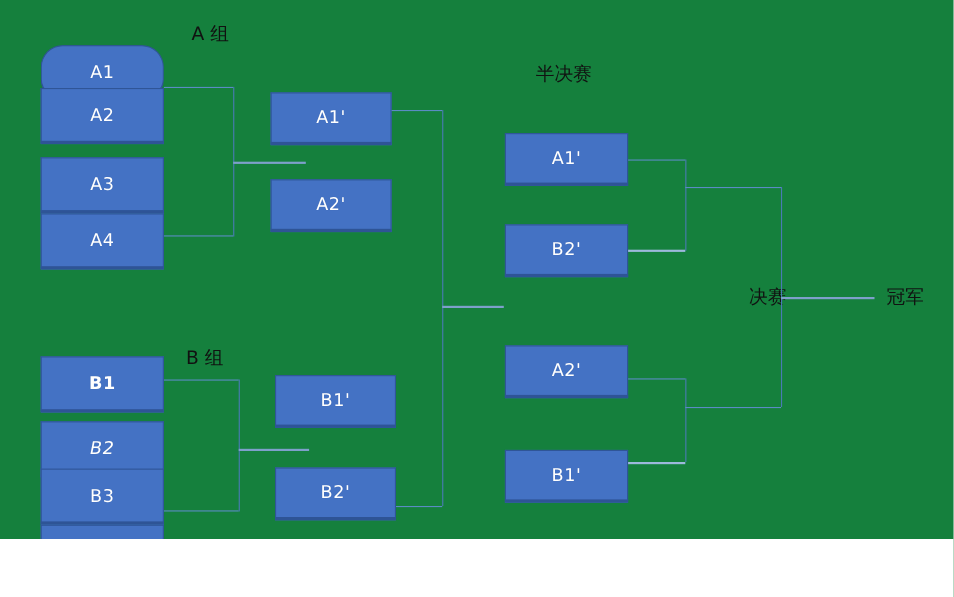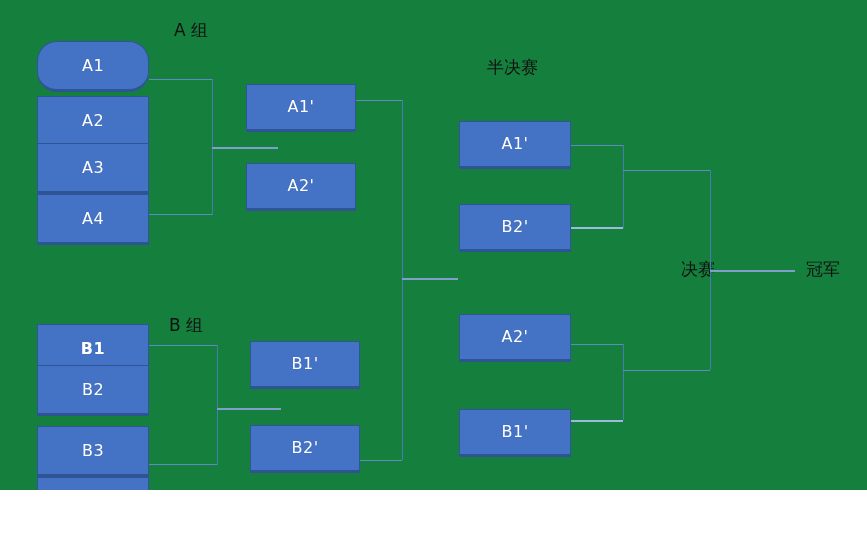--- a/index.html
+++ b/index.html
@@ -69,21 +69,21 @@
 
   <div class="label" style="left:174px; top:19px;">A 组</div>
   <div class="label" style="left:169px; top:314px;">B 组</div>
   <div class="label" style="left:487px; top:56px;">半决赛</div>
   <div class="label" style="left:681px; top:258px;font-family:Liberation Serif, serif;">决赛</div>
   <div class="label" style="left:806px; top:258px;">冠军</div>
 
   <div class="box" style="left:37px; top:41px; width:112px; height:51px;border-radius:20px;">
     <span>A1</span>
   </div>
-  <div class="box" style="left:37px; top:96px; width:112px; height:51px;justify-content:center;">
+  <div class="box" style="left:37px; top:80px; width:112px; height:51px;justify-content:center;">
     <span>A2</span>
   </div>
   <div class="box" style="left:37px; top:143px; width:112px; height:51px;">
     <span>A3</span>
   </div>
   <div class="box" style="left:37px; top:194px; width:112px; height:51px;">
     <span>A4</span>
   </div>
 
   <div class="hline" style="left:149px; top:79px;  width:63px;"></div>
@@ -94,21 +94,21 @@
   <div class="box" style="left:246px; top:84px; width:110px; height:48px;">
     <span>A1'</span>
   </div>
   <div class="box" style="left:246px; top:163px; width:110px; height:48px;">
     <span>A2'</span>
   </div>
 
   <div class="box" style="left:37px; top:324px; width:112px; height:51px;font-weight:bold;">
     <span>B1</span>
   </div>
-  <div class="box" style="left:37px; top:365px; width:112px; height:51px;">
+  <div class="box" style="left:37px; top:383px; width:112px; height:51px;font-style:italic;">
     <span>B2</span>
   </div>
   <div class="box" style="left:37px; top:426px; width:112px; height:51px;">
     <span>B3</span>
   </div>
   <div class="box" style="left:37px; top:477px; width:112px; height:51px;">
     <span>B4</span>
   </div>
 
   <div class="hline" style="left:149px; top:345px; width:68px;"></div>

